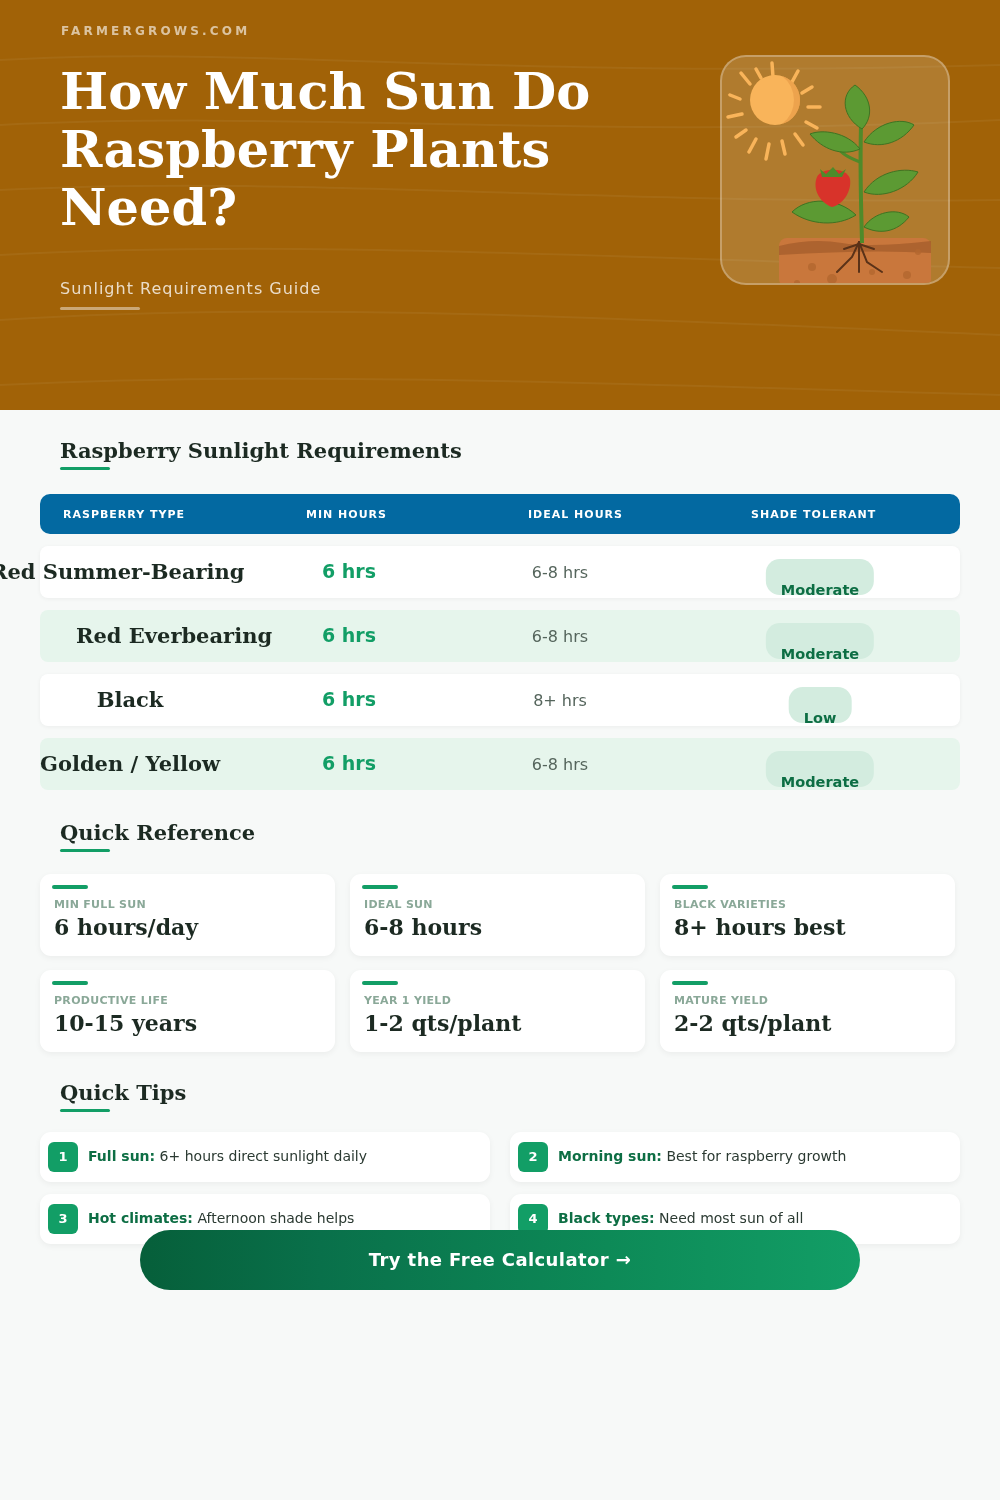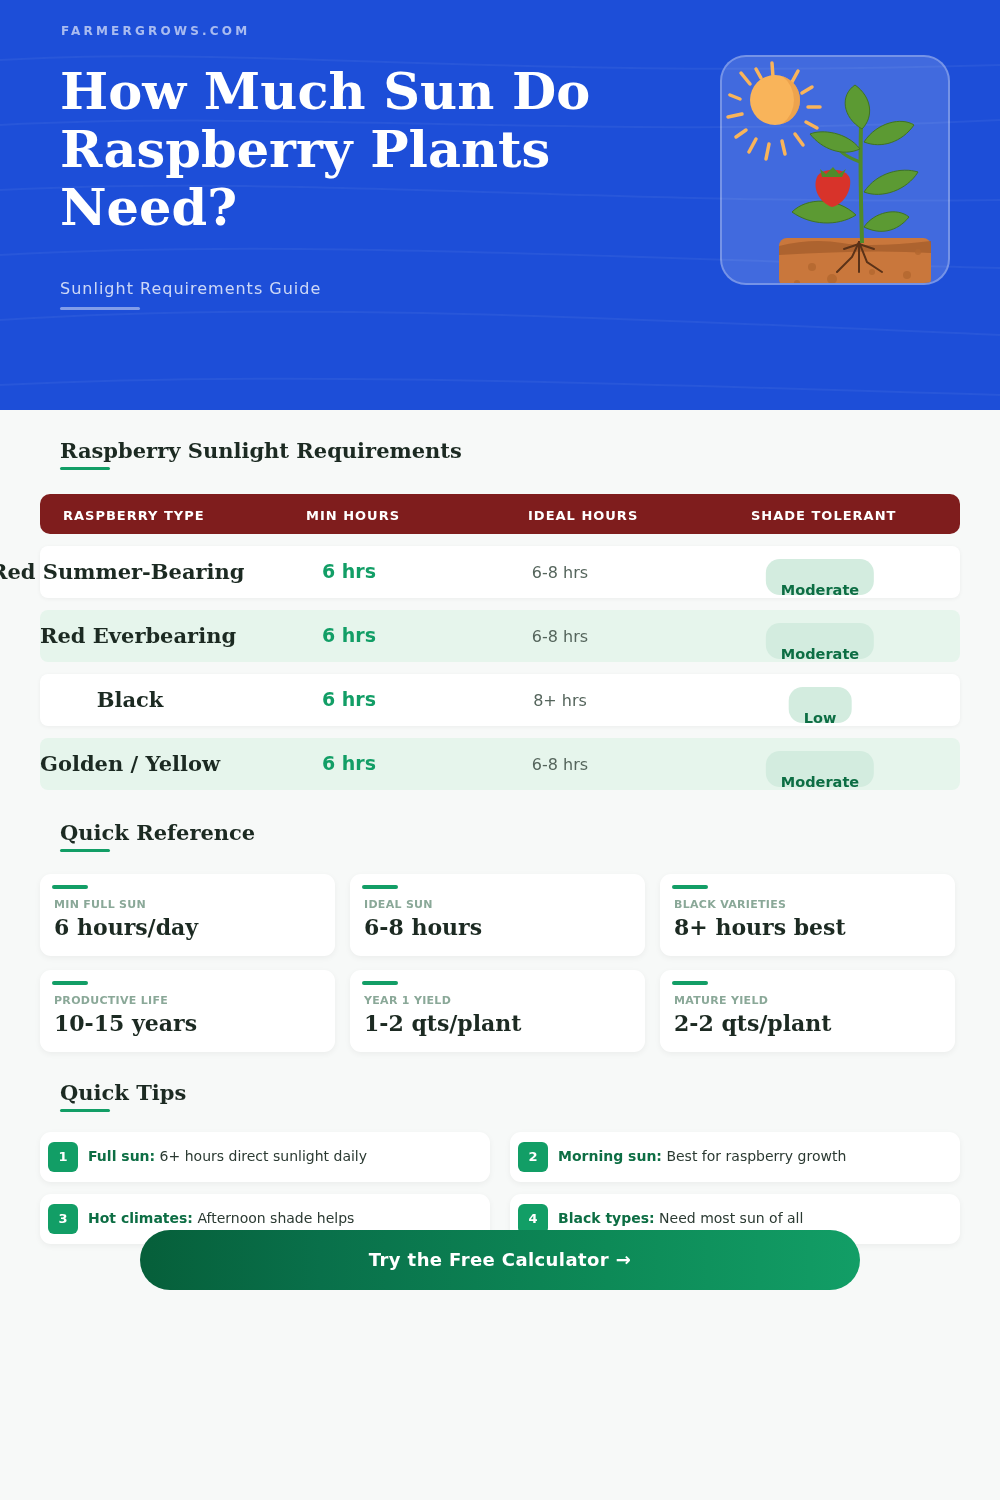--- a/index.html
+++ b/index.html
@@ -1,33 +1,33 @@
 <!DOCTYPE html>
 <html><head>
 <meta charset="utf-8">
 <style>
   * { box-sizing: border-box; margin: 0; padding: 0; }
   html, body { width: 1000px; height: 1500px; background: #f7f9f8; overflow: hidden; }
   body { font-family: "DejaVu Sans", sans-serif; color: #1c2a22; position: relative; }
 
   
-  .hero { position: absolute; left: 0; top: 0; width: 1000px; height: 410px; background: #1d4ed8; overflow: hidden; }
+  .hero { position: absolute; left: 0; top: 0; width: 1000px; height: 410px; background: #a16207; overflow: hidden; }
   .hero .wave { position: absolute; left: 0; width: 1000px; height: 410px; top: 0; }
   .brand { position: absolute; left: 61px; top: 24px; font-size: 12px; font-weight: bold; letter-spacing: 3.2px; color: rgba(255,255,255,0.62); }
   .hero-title { position: absolute; left: 60px; top: 62px; width: 600px; font-family: "DejaVu Serif", serif; font-weight: bold; font-size: 51px; line-height: 58px; color: #ffffff; }
   .hero-sub { position: absolute; left: 60px; top: 279px; font-size: 16px; letter-spacing: 1px; color: rgba(255,255,255,0.78); }
   .hero-rule { position: absolute; left: 60px; top: 307px; width: 80px; height: 3px; border-radius: 2px; background: rgba(255,255,255,0.45); }
   .illus { position: absolute; left: 720px; top: 55px; width: 230px; height: 230px; border-radius: 26px; background: rgba(255,255,255,0.16); border: 2px solid rgba(255,255,255,0.28); overflow: hidden; }
 
   
   .sec-title { position: absolute; left: 60px; font-family: "DejaVu Serif", serif; font-weight: bold; font-size: 21px; color: #1c2a22; }
   .sec-rule { position: absolute; left: 60px; width: 50px; height: 3px; border-radius: 2px; background: #129e66; }
 
   
-  .thead { position: absolute; left: 40px; top: 494px; width: 920px; height: 40px; border-radius: 10px; background: #7f1d1d; color: #fff; font-size: 13px; font-weight: bold; letter-spacing: 1px; }
+  .thead { position: absolute; left: 40px; top: 494px; width: 920px; height: 40px; border-radius: 10px; background: #0369a1; color: #fff; font-size: 11px; font-weight: bold; letter-spacing: 1px; }
   .thead span { position: absolute; top: 14px; }
   .trow { position: absolute; left: 40px; width: 920px; height: 52px; border-radius: 8px; background: #ffffff; box-shadow: 0 1px 4px rgba(0,0,0,0.05); }
   .trow.alt { background: #e6f5ec; box-shadow: none; }
   .cell-type { position: absolute; top: 13px; width: 180px; text-align: center; left: 0; font-family: "DejaVu Serif", serif; font-weight: bold; font-size: 21px; color: #1c2a22; white-space: nowrap; }
   .cell-min { position: absolute; left: 282px; top: 14px; font-size: 19px; font-weight: bold; color: #129e66; }
   .cell-ideal { position: absolute; left: 480px; width: 80px; text-align: center; top: 17px; font-size: 16px; color: #55655c; }
   .badge { position: absolute; top: 13px; height: 27px; line-height: 27px; padding: 18px 15px; border-radius: 14px; background: #d3ecdf; color: #0d6e44; font-size: 14.5px; font-weight: bold; transform: translateX(-50%); left: 780px; white-space: nowrap; }
 
   
   .card { position: absolute; width: 295px; height: 82px; border-radius: 11px; background: #fff; box-shadow: 0 2px 6px rgba(0,0,0,0.05); }
@@ -130,21 +130,21 @@
   <span style="left:711px;">SHADE TOLERANT</span>
 </div>
 
 <div class="trow" style="top:546px;">
   <div class="cell-type" style="left:-50px;">Red Summer-Bearing</div>
   <div class="cell-min">6 hrs</div>
   <div class="cell-ideal">6-8 hrs</div>
   <div class="badge">Moderate</div>
 </div>
 <div class="trow alt" style="top:610px;">
-  <div class="cell-type" style="left:0px;">Red Everbearing</div>
+  <div class="cell-type" style="left:0px;padding-left:36px;">Red Everbearing</div>
   <div class="cell-min">6 hrs</div>
   <div class="cell-ideal">6-8 hrs</div>
   <div class="badge">Moderate</div>
 </div>
 <div class="trow" style="top:674px;">
   <div class="cell-type" style="left:0px;">Black</div>
   <div class="cell-min">6 hrs</div>
   <div class="cell-ideal">8+ hrs</div>
   <div class="badge">Low</div>
 </div>

